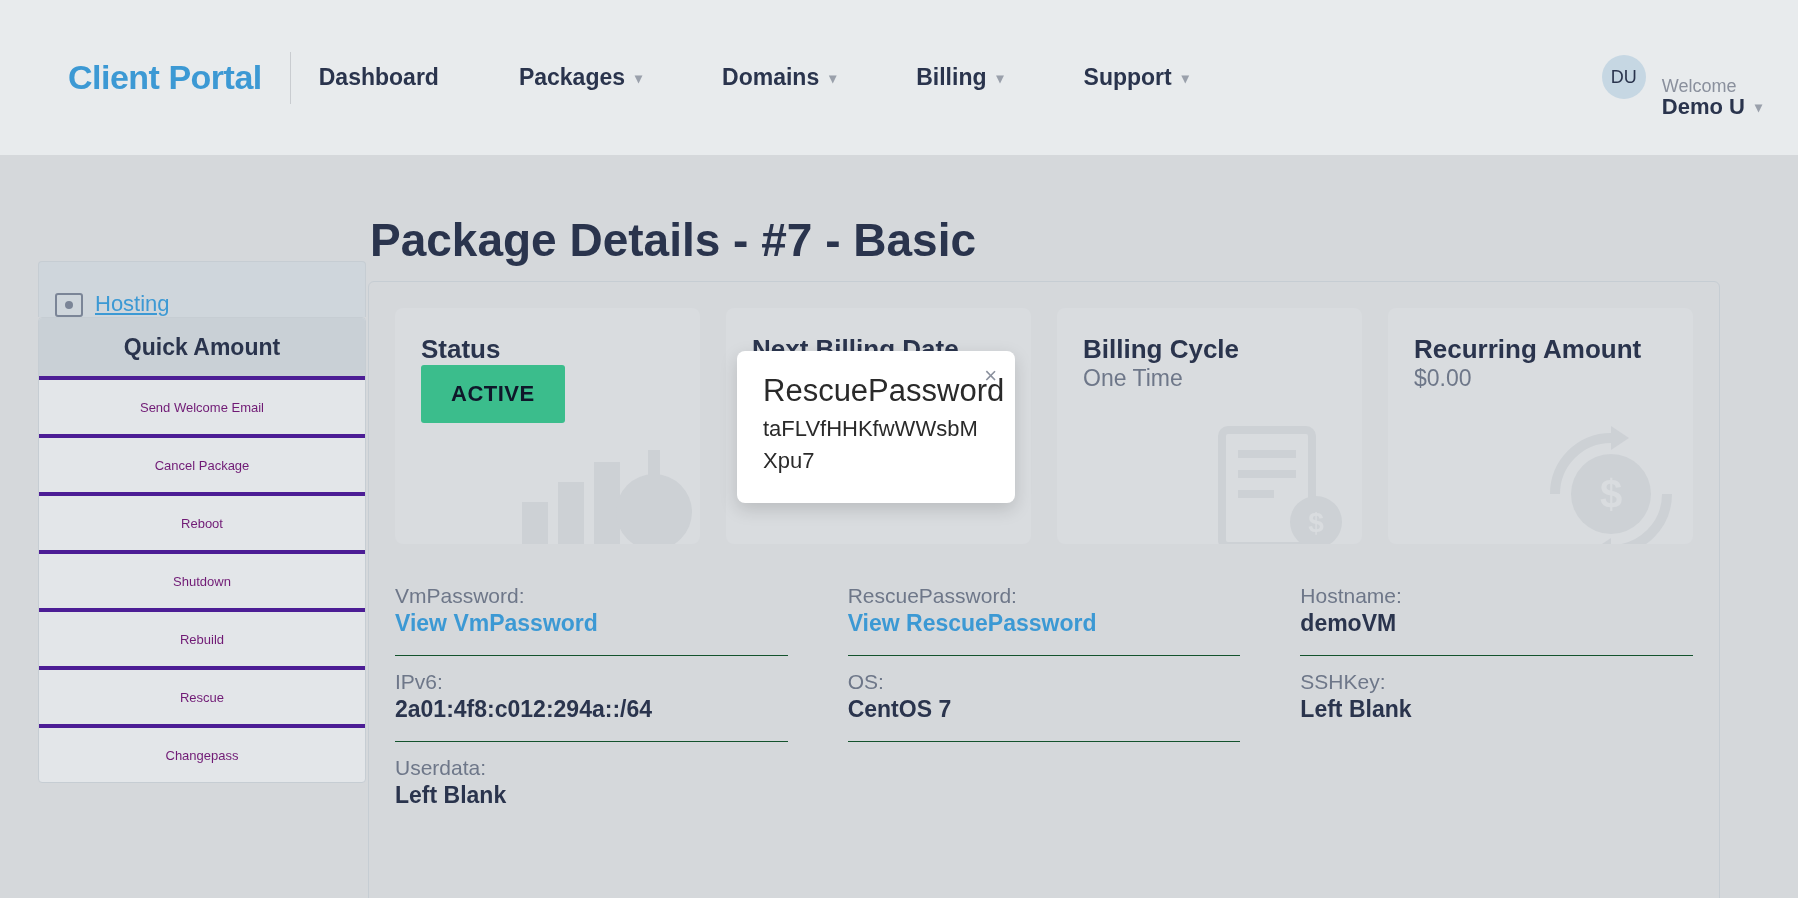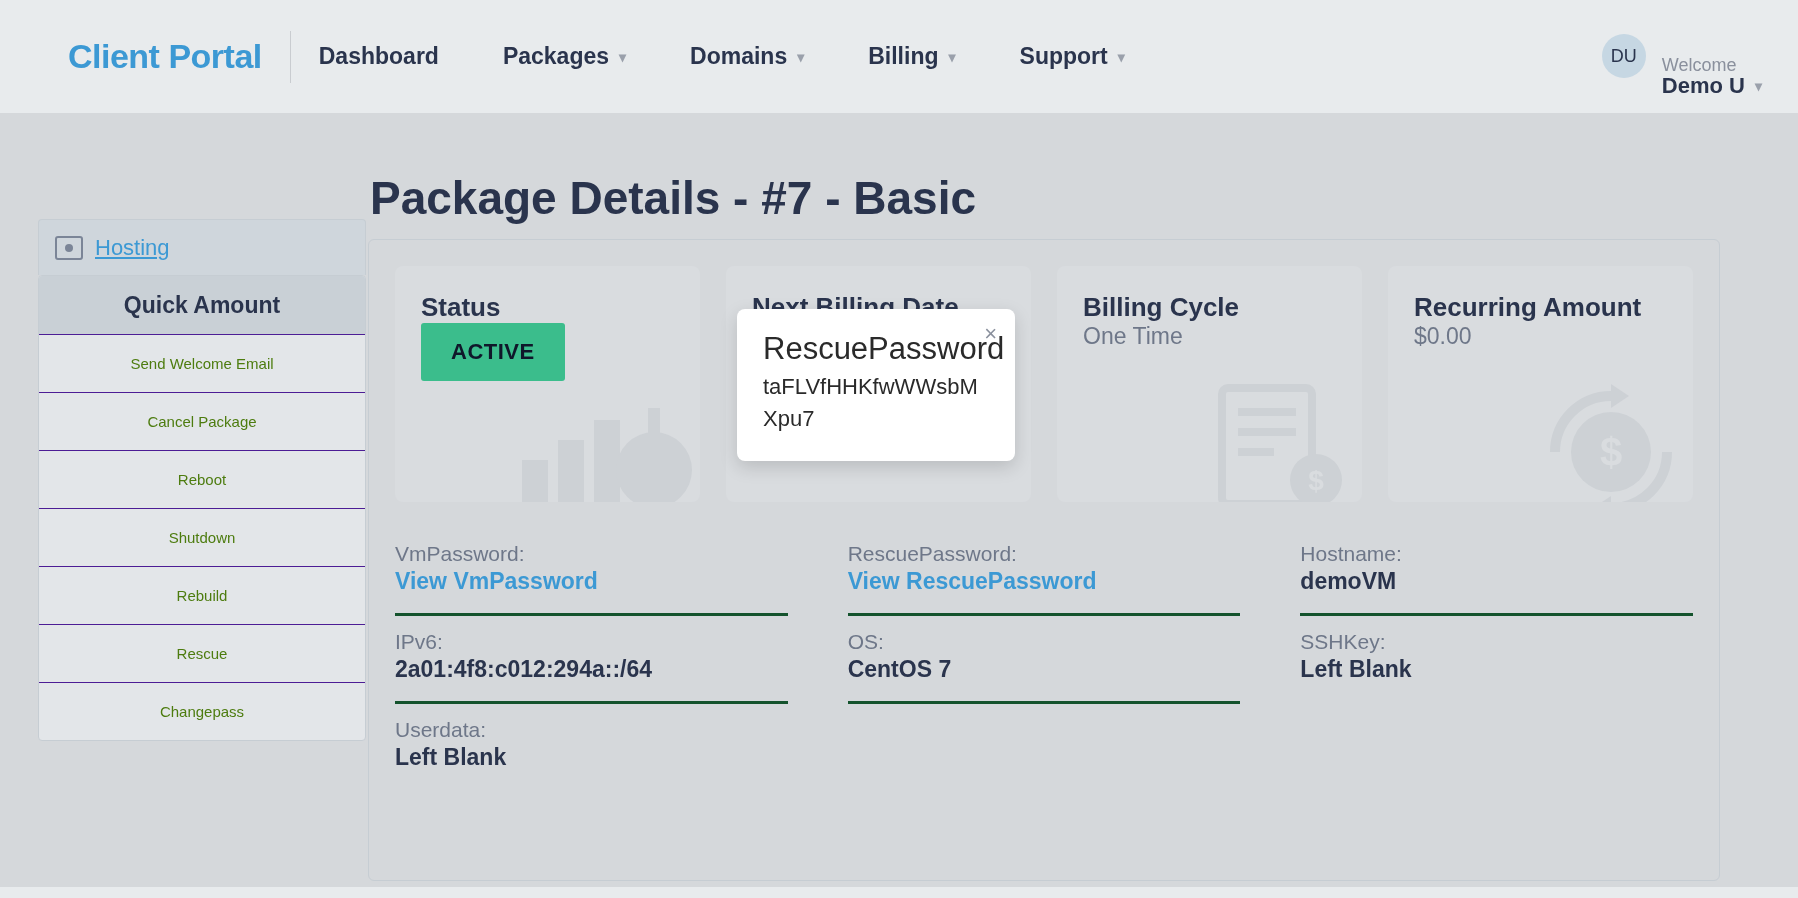--- a/index.html
+++ b/index.html
@@ -1,29 +1,29 @@
 <!DOCTYPE html>
 <html><head>
 <meta charset="utf-8">
 <style>
   * { box-sizing: border-box; margin:0; padding:0; }
   html, body { width:1798px; height:898px; font-family: "Segoe UI", "Helvetica Neue", Arial, sans-serif; background:#e8ebed; color:#2a344d; overflow:hidden; }
 
   
   .header {
     position:relative;
-    height:113px;
+    height:155px;
     background:#e8ebed;
     display:flex;
     align-items:center;
     padding:0 36px 0 68px;
   }
   .brand { font-size:34px; font-weight:700; color:#3c99d4; letter-spacing:-0.5px; }
   .header-divider { width:1px; height:52px; background:#c9ccd0; margin:0 28px; }
-  .nav { display:flex; gap:64px; align-items:center; }
+  .nav { display:flex; gap:80px; align-items:center; }
   .nav-item { display:flex; align-items:center; gap:10px; font-size:23px; font-weight:600; color:#2a344d; cursor:pointer; }
   .nav-item .chev { font-size:14px; color:#9aa0ab; }
   .header-right { margin-left:auto; display:flex; align-items:center; gap:16px; }
   .avatar { width:44px; height:44px; border-radius:50%; background:#c6d7e3; color:#2a344d; display:flex; align-items:center; justify-content:center; font-weight:400; font-size:18px; }
   .user-col { display:flex; flex-direction:column; line-height:1.05;margin-top:40px; }
   .welcome-line { color:#8a909d; font-size:18px; }
   .user-name-line { display:flex; align-items:center; gap:10px; font-size:22px; font-weight:700; color:#2a344d; }
   .user-name-line .chev { font-size:14px; color:#9aa0ab; }
 
   
@@ -37,34 +37,34 @@
   .page-title {
     position:absolute;
     left:370px; top:58px;
     font-size:46px; font-weight:700; color:#2a344d;
   }
 
   
   .side-tab {
     position:absolute; left:38px; top:106px; width:328px; height:56px;
     background:#cfd6dc; border:1px solid #c6cdd3; border-bottom:none;
-    display:flex; align-items:center; gap:12px; padding:8px 16px;
+    display:flex; align-items:flex-end; gap:12px; padding:0 16px;
     border-radius:4px 4px 0 0;
   }
   .side-tab .label { font-size:22px; color:#3c99d4; text-decoration:underline; font-weight:500; }
   .eye-icon-box { width:28px; height:24px; border:2px solid #7b8597; border-radius:3px; display:flex; align-items:center; justify-content:center; }
   .eye-dot { width:8px; height:8px; background:#7b8597; border-radius:50%; }
 
   .quick-panel {
     position:absolute; left:38px; top:162px; width:328px;
     border:1px solid #c6cdd3; border-radius:4px; overflow:hidden;
     background:#e3e6e9;
   }
   .quick-header { height:58px; background:#c9d0d6; display:flex; align-items:center; justify-content:center; font-size:23px; font-weight:700; color:#2a344d; }
-  .quick-item { height:58px; display:flex; align-items:center; justify-content:center; font-size:15px; color:#4d7c0f; border-top:1px solid #4c1d95; cursor:pointer; }
+  .quick-item { height:58px; display:flex; align-items:center; justify-content:center; font-size:13px; color:#701a75; border-top:4px solid #4c1d95; cursor:pointer; }
 
   
   .main-panel {
     position:absolute; left:368px; top:126px; width:1352px; height:642px;
     border:1px solid #c6cdd3; border-radius:6px; padding:26px;
   }
 
   
   .cards { display:flex; gap:26px; }
   .card {
@@ -76,21 +76,21 @@
   .card-value { font-size:23px; color:#6e7789; }
 
   .badge-active { display:inline-block; background:#3bbd8c; color:#0f172a; padding:16px 30px; font-size:22px; font-weight:700; border-radius:3px; letter-spacing:0.5px; }
 
   .card-watermark { position:absolute; right:8px; bottom:-6px; color:#cdd1d5; }
   .card-watermark svg { display:block; }
 
   
   .details { position:absolute; left:26px; right:26px; top:288px; }
   .det-grid { display:grid; grid-template-columns: 1fr 1fr 1fr; column-gap:60px; }
-  .det-block { padding:14px 0 18px 0; border-bottom:3px solid #14532d; }
+  .det-block { padding:14px 0 18px 0; border-bottom:1px solid #14532d; }
   .det-block.last-col-noborder { border-bottom:none; }
   .det-label { font-size:21px; color:#6e7789; margin-bottom:2px; }
   .det-value { font-size:23px; font-weight:700; color:#2a344d; }
   .det-link { font-size:23px; font-weight:700; color:#3c99d4; cursor:pointer; }
 
   
   .popover {
     position:absolute; left:737px; top:196px; width:278px; 
     background:#fff; border-radius:8px; box-shadow:0 6px 18px rgba(0,0,0,0.15);
     padding:22px 26px 26px 26px;

